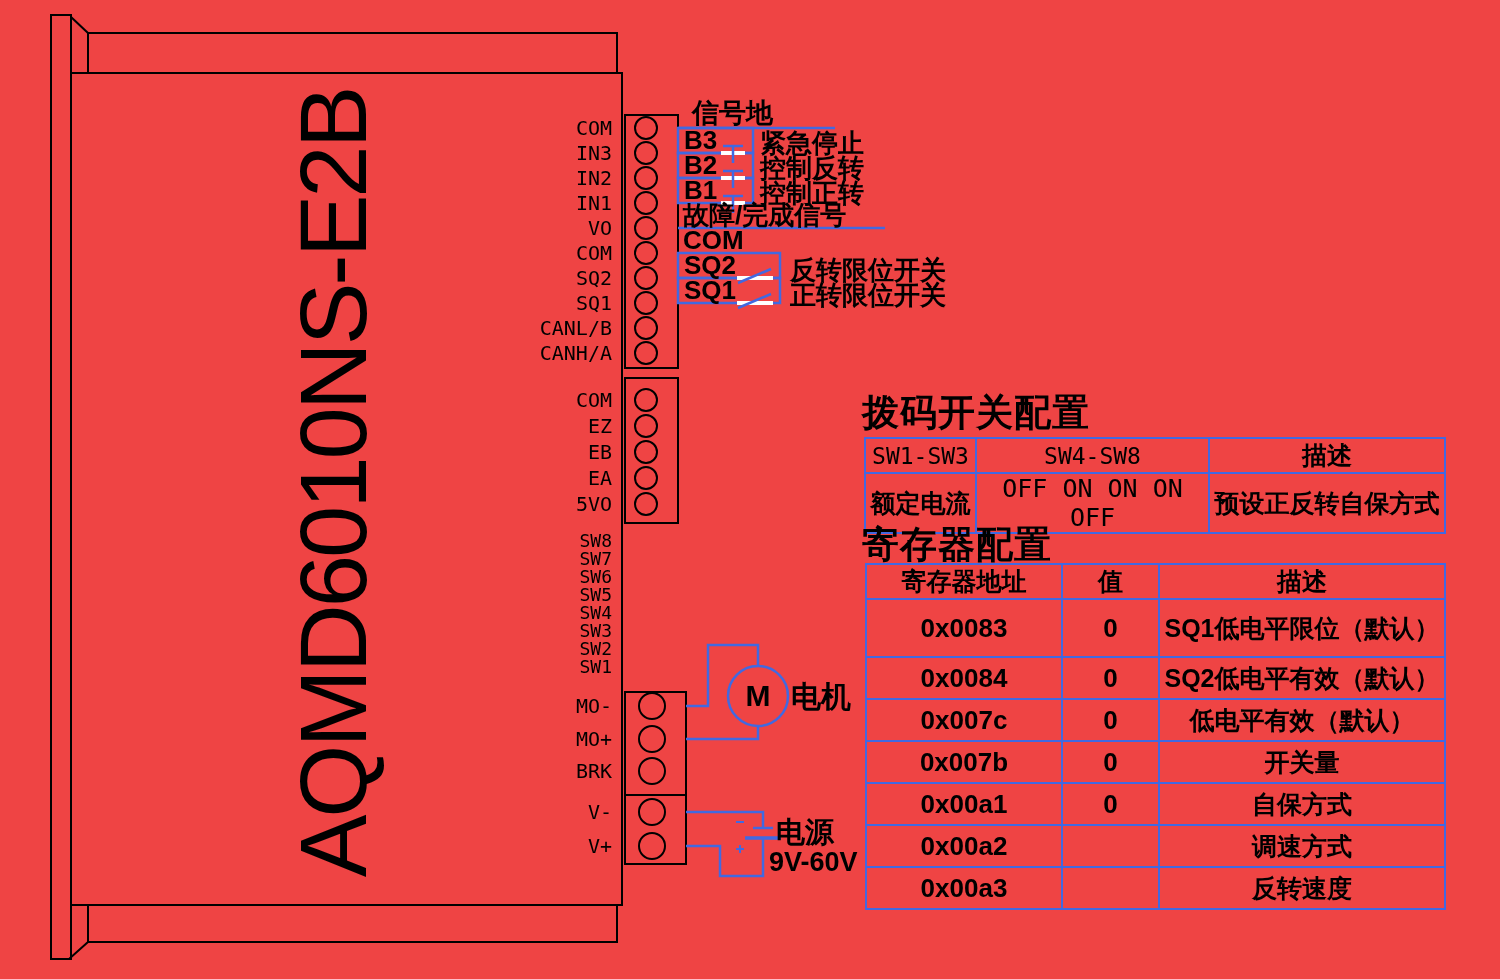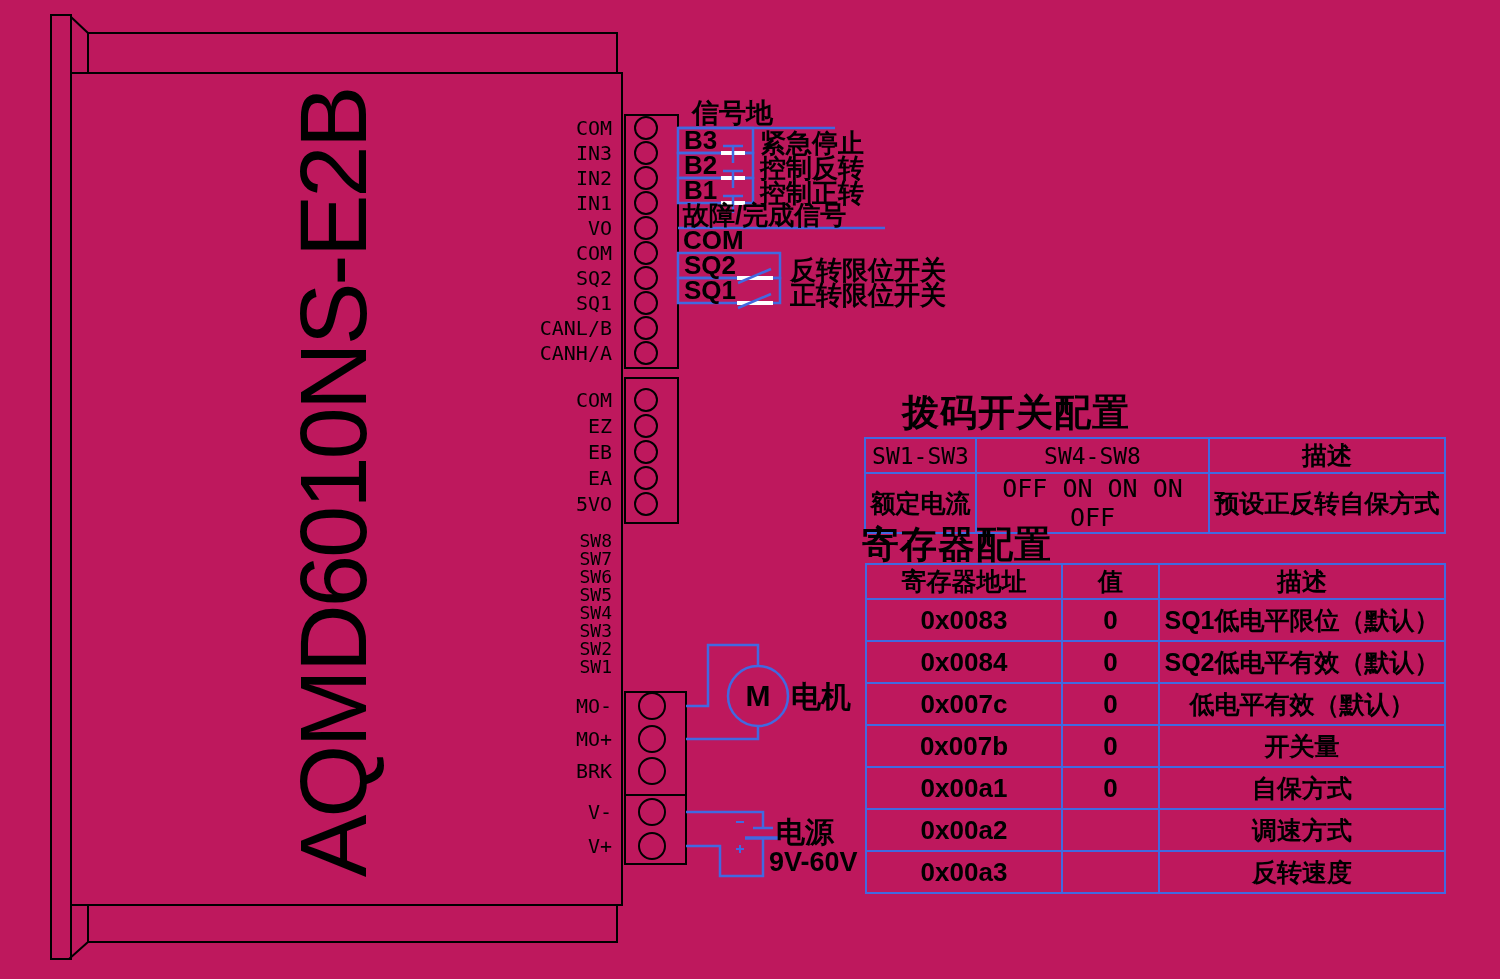--- a/index.html
+++ b/index.html
@@ -1,16 +1,16 @@
 <!DOCTYPE html>
 <html><head>
 <meta charset="utf-8">
 <style>
   html,body{margin:0;padding:0;background:#fff;}
-  #stage{position:relative;width:1500px;height:979px;background:#be185d;overflow:hidden;
+  #stage{position:relative;width:1500px;height:979px;background:#ef4444;overflow:hidden;
          font-family:"Liberation Sans",sans-serif;color:#000;}
   svg text{user-select:none;}
   .pin{font:20px "DejaVu Sans Mono",monospace;fill:#000;}
   .pin-s{font:18px "DejaVu Sans Mono",monospace;fill:#000;}
   .wl{font:bold 26px "Liberation Sans",sans-serif;fill:#000;}
   .cj{font:bold 26px "Liberation Sans",sans-serif;fill:#000;}
   .model{font:94px "Liberation Sans",sans-serif;letter-spacing:-3px;fill:#000;}
   .title{position:absolute;font-weight:bold;font-size:37px;letter-spacing:1px;}
   table.cfg{position:absolute;border-collapse:collapse;table-layout:fixed;}
   table.cfg td{border:2px solid #4169e1;text-align:center;vertical-align:middle;padding:0;overflow:hidden;}
@@ -154,21 +154,21 @@
     <text class="wl" x="683" y="224">故障/完成信号</text>
     <text class="wl" x="683" y="249">COM</text>
     <text class="wl" x="684" y="274">SQ2</text>
     <text class="wl" x="684" y="299">SQ1</text>
     <text class="cj" x="790" y="279">反转限位开关</text>
     <text class="cj" x="790" y="304">正转限位开关</text>
   </g>
 </svg>
 
 
-<div class="title" style="left:902px;top:388px">拨码开关配置</div>
+<div class="title" style="left:862px;top:388px">拨码开关配置</div>
 <table class="cfg" style="left:864px;top:437px">
   <tbody>
         <tr style="height:29px">
     <td style="width:109px" class="lat">SW1-SW3</td>
     <td style="width:231px" class="lat">SW4-SW8</td>
     <td style="width:234px" class="zh">描述</td>
   </tr>
   <tr style="height:41px">
     <td class="zh">额定电流</td>
     <td class="lat" style="font-size:25px">OFF ON ON ON OFF</td>
@@ -179,21 +179,21 @@
 
 
 <div class="title" style="left:862px;top:520px">寄存器配置</div>
 <table class="cfg" style="left:865px;top:563px">
   <tbody>
         <tr style="height:32px">
     <td style="width:194px" class="zh">寄存器地址</td>
     <td style="width:95px" class="zh">值</td>
     <td style="width:284px" class="zh">描述</td>
   </tr>
-  <tr style="height:42px">
+  <tr style="height:58px">
     <td class="addr">0x0083</td>
     <td class="addr">0</td>
     <td class="zh">SQ1低电平限位（默认）</td>
   </tr>
   <tr style="height:42px">
     <td class="addr">0x0084</td>
     <td class="addr">0</td>
     <td class="zh">SQ2低电平有效（默认）</td>
   </tr>
   <tr style="height:42px">

